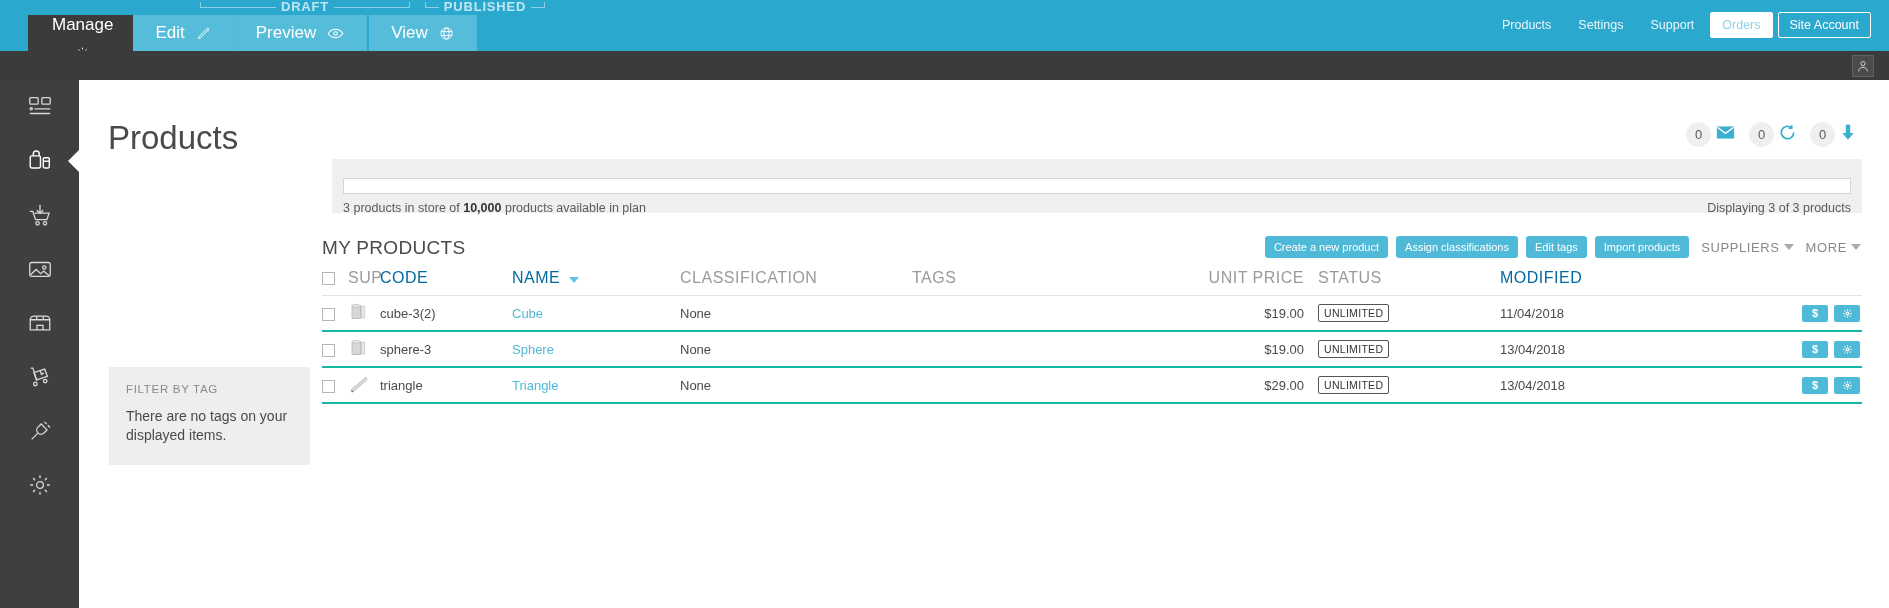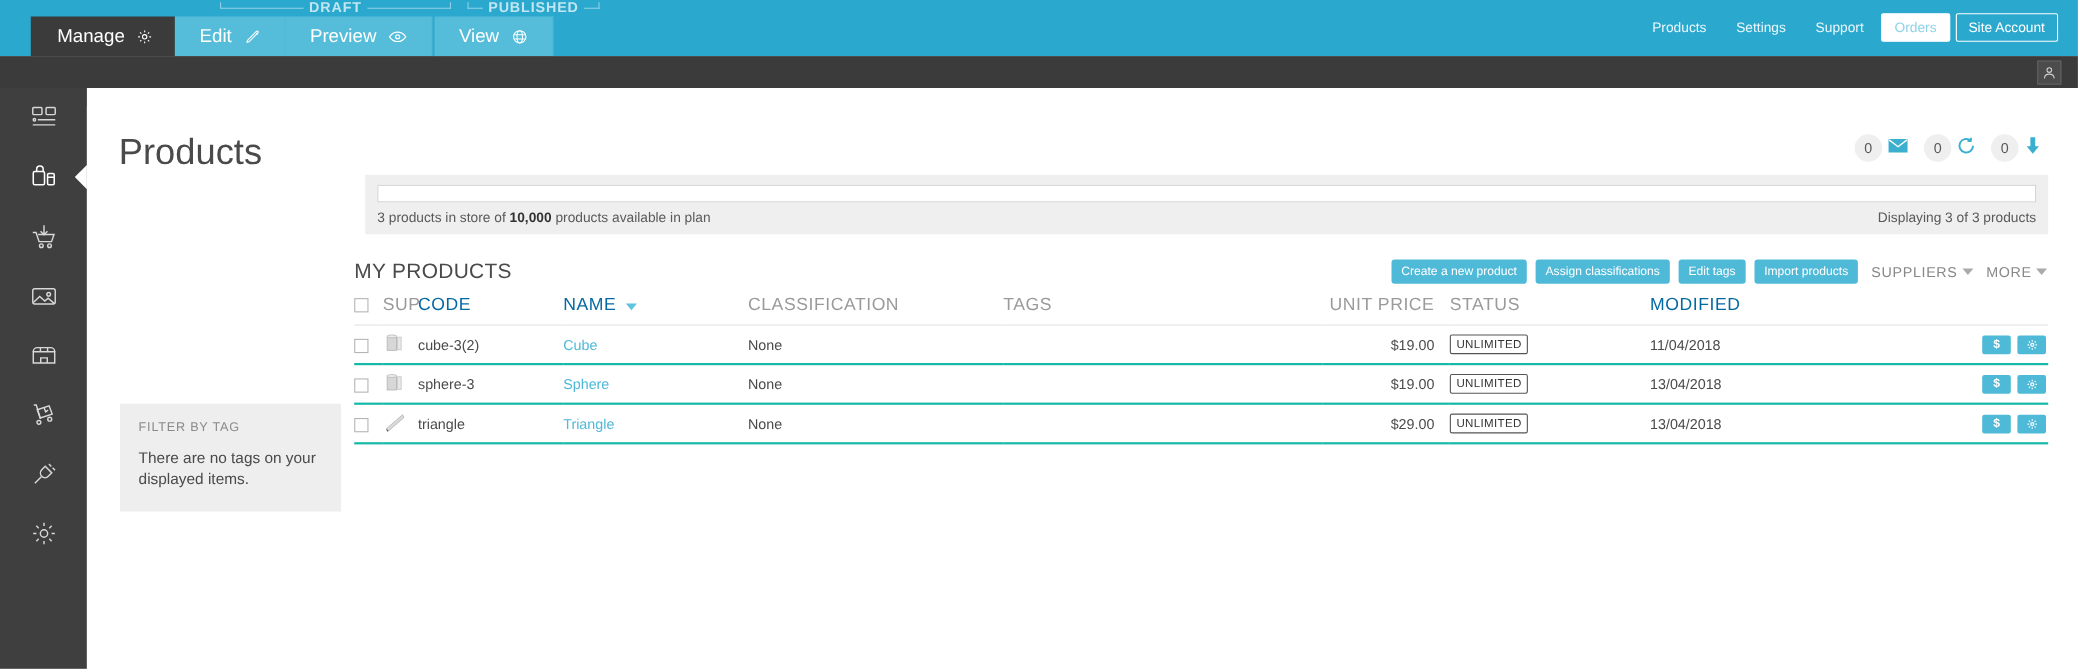--- a/index.html
+++ b/index.html
@@ -30,21 +30,21 @@
   .stage-label .ln.r::after { right: 0; }
   #stage-draft { left: 195px; width: 220px; }
   #stage-published { left: 420px; width: 130px; }
 
   .tabs { position: absolute; top: 15px; left: 0; height: 36px; display: flex; }
   .tab {
     height: 36px; display: flex; align-items: center; gap: 11px;
     padding: 0 22px; color: #ffffff; font-size: 17px; cursor: pointer;
     border-right: 1px solid #4fb9d8;
   }
-  .tab.manage { background: #3b3b3b; margin-left: 28px; padding: 0 20px 0 24px; border-right: none; }
+  .tab.manage { background: #3b3b3b; margin-left: 28px; padding: 0 20px 0 24px; border-right: none; flex-direction: column; }
   .tab.draft, .tab.published { background: #55bdda; text-align: right; }
   .tab.published { margin-left: 2px; }
   .tab .glyph { display: inline-flex; align-items: center; }
 
   .topnav {
     position: absolute; top: 12px; right: 18px; height: 26px;
     display: flex; align-items: center; gap: 5px;
   }
   .topnav a {
     color: #eaf7fb; font-size: 12.5px; text-decoration: none;
@@ -121,21 +121,21 @@
   .select-arrow {
     position: absolute; right: 2px; top: 2px; width: 21px; height: 21px;
     background: linear-gradient(#fbfbfb,#dcdcdc); border: 1px solid #b4b4b4;
     display: flex; align-items: center; justify-content: center; cursor: pointer;
   }
   .panel-text { font-size: 14px; color: #4a4a4a; line-height: 1.35; }
 
   
   .info-strip {
     position: absolute; left: 253px; top: 62px; width: 1530px; height: 54px;
-    background: #efefef; padding: 9px 11px 0 11px;
+    background: #efefef; padding: 19px 11px 0 11px;
   }
   .progress-track {
     width: 100%; height: 16px; background: #ffffff; border: 1px solid #d5d5d5;
   }
   .progress-fill { height: 100%; background: #4fb9d8; }
   .info-row { display: flex; justify-content: space-between; margin-top: 7px; }
   .info-row span { font-size: 12.5px; color: #5a5a5a; }
   .info-row b { color: #333; }
 
   

